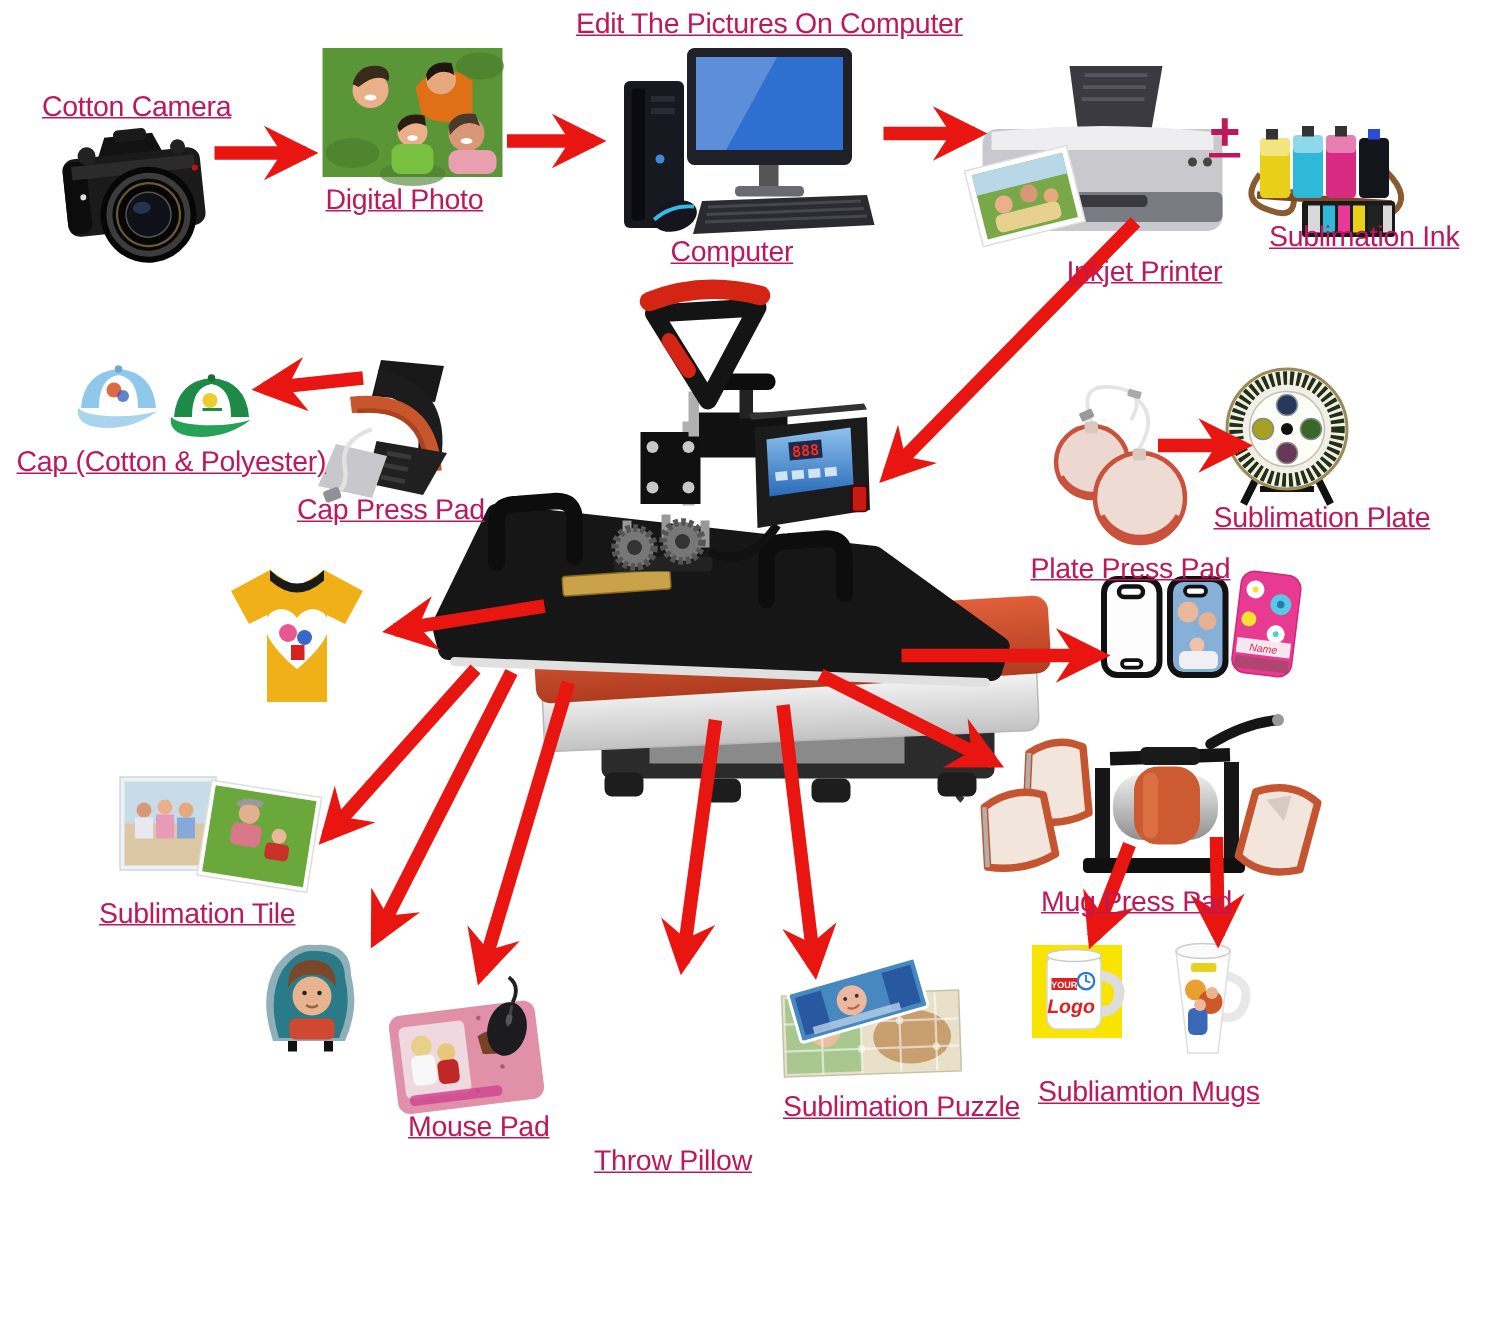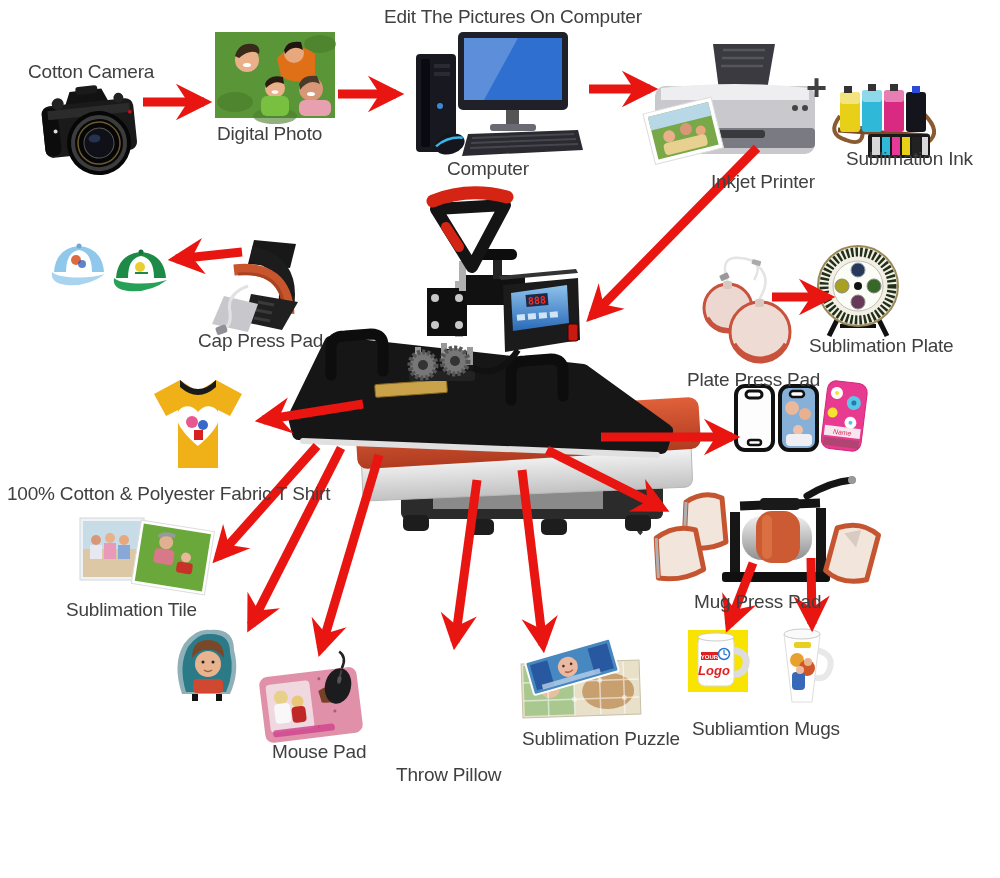--- a/index.html
+++ b/index.html
@@ -1,38 +1,38 @@
 <!DOCTYPE html>
 <html><head>
 <meta charset="utf-8">
 <style>
   html,body{margin:0;padding:0;background:#fff;}
   #diagram{position:relative;width:1000px;height:878px;background:#fff;overflow:hidden;
            font-family:"Liberation Sans",sans-serif;color:#000;}
-  .lbl{position:absolute;font-size:19px;line-height:1.1;color:#404040;white-space:nowrap;
-       letter-spacing:-0.2px;z-index:6;}
+  .lbl{position:absolute;font-size:19px;line-height:1.1;color:#be185d;white-space:nowrap;
+       letter-spacing:-0.2px;z-index:6;text-decoration:underline;}
   .lbl.big{font-size:36px;font-weight:700;}
   .node{position:absolute;z-index:2;}
   #arrows{position:absolute;left:0;top:0;z-index:5;pointer-events:none;}
   svg{display:block;overflow:visible;}
 </style>
 </head>
 <body>
 
 <div id="diagram">
 
   <div class="lbl" style="left:28px;top:62px">Cotton Camera</div>
   <div class="lbl" style="left:217px;top:124px">Digital Photo</div>
   <div class="lbl" style="left:384px;top:7px">Edit The Pictures On Computer</div>
   <div class="lbl" style="left:447px;top:159px">Computer</div>
   <div class="lbl" style="left:711px;top:172px">Inkjet Printer</div>
   <div class="lbl big" style="left:806px;top:68px">+</div>
   <div class="lbl" style="left:846px;top:149px">Sublimation Ink</div>
+  <div class="lbl" style="left:11px;top:299px">Cap (Cotton &amp; Polyester)</div>
   <div class="lbl" style="left:198px;top:331px">Cap Press Pad</div>
-  <div class="lbl" style="left:7px;top:484px">100% Cotton &amp; Polyester Fabric T Shirt</div>
   <div class="lbl" style="left:66px;top:600px">Sublimation Tile</div>
   <div class="lbl" style="left:272px;top:742px">Mouse Pad</div>
   <div class="lbl" style="left:396px;top:765px">Throw Pillow</div>
   <div class="lbl" style="left:522px;top:729px">Sublimation Puzzle</div>
   <div class="lbl" style="left:692px;top:719px">Subliamtion Mugs</div>
   <div class="lbl" style="left:694px;top:592px">Mug Press Pad</div>
   <div class="lbl" style="left:687px;top:370px">Plate Press Pad</div>
   <div class="lbl" style="left:809px;top:336px">Sublimation Plate</div>
 
   <svg id="arrows" width="1000" height="878" viewBox="0 0 1000 878">

